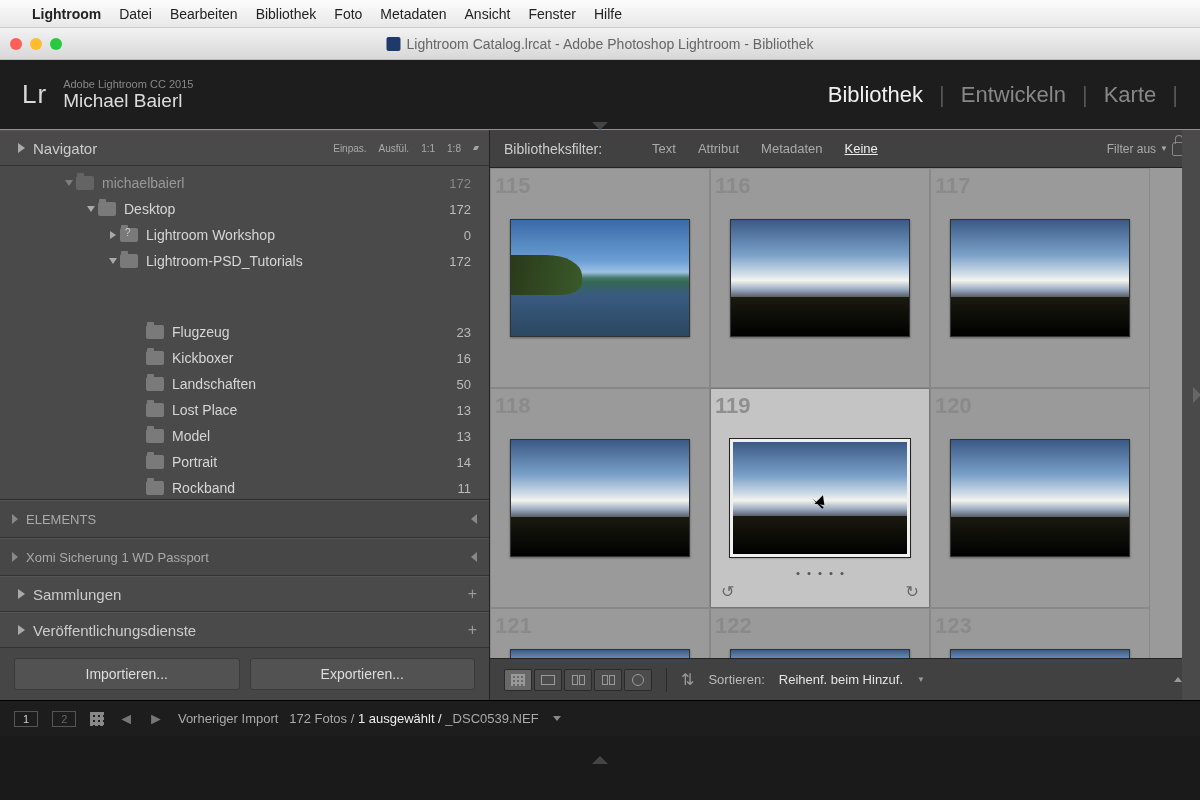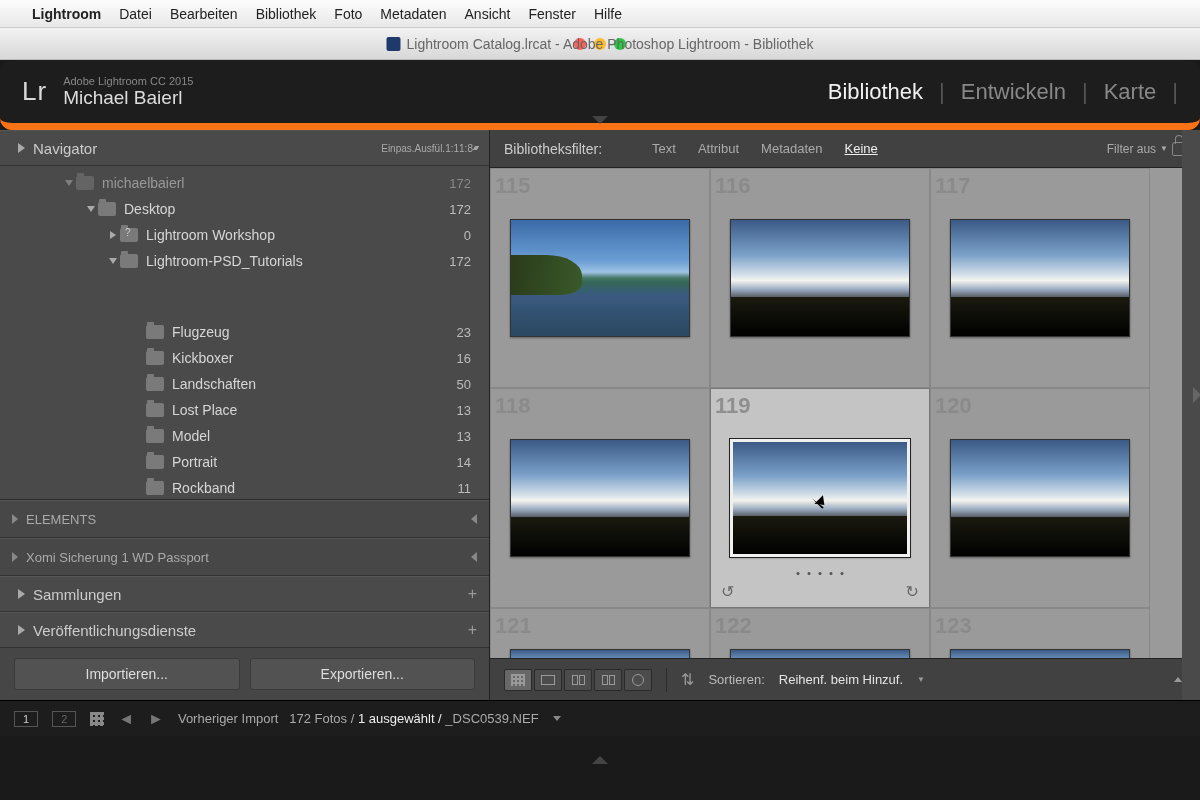--- a/index.html
+++ b/index.html
@@ -5,48 +5,48 @@
 * { box-sizing: border-box; margin: 0; padding: 0; font-family: "Helvetica Neue", Helvetica, Arial, sans-serif; }
 body { width: 1200px; height: 800px; overflow: hidden; background: #1a1a1a; color: #bbb; font-size: 13px; user-select: none; }
 
 
 .mac-menubar { height: 28px; background: linear-gradient(#fcfcfc,#e8e8e8); display: flex; align-items: center; padding: 0 14px; color: #222; font-size: 14px; gap: 18px; border-bottom: 1px solid #ccc; }
 .mac-menubar .apple { font-size: 16px; }
 .mac-menubar .app-name { font-weight: 700; }
 .mac-menubar span { cursor: default; }
 
 
-.title-bar { height: 32px; background: linear-gradient(#f2f2f2,#d8d8d8); display: flex; align-items: center; padding: 0 10px; color: #555; position: relative; border-bottom: 1px solid #bbb; justify-content: center; }
+.title-bar { height: 32px; background: linear-gradient(#f2f2f2,#d8d8d8); display: flex; align-items: center; padding: 0 10px; color: #555; position: relative; border-bottom: 1px solid #bbb; }
 .traffic { display: flex; gap: 8px; }
 .traffic div { width: 12px; height: 12px; border-radius: 50%; }
 .tl-red { background:#ff5f56; } .tl-yel{background:#ffbd2e;} .tl-grn{background:#27c93f;}
 .win-title { position:absolute; left:50%; transform:translateX(-50%); display:flex; align-items:center; gap:6px; font-size:14px; color:#666; }
 .win-icon { width:14px; height:14px; background:#1d3a6b; border-radius:2px; display:inline-block; }
 
 
-.lr-header { background:#1d1d1d; height:70px; display:flex; align-items:center; justify-content:space-between; padding: 0 22px; border-bottom:7px solid #f97316; position:relative;border-radius:12px; }
+.lr-header { background:#1d1d1d; height:70px; display:flex; align-items:center; justify-content:space-between; padding: 0 22px; border-bottom:1px solid #f97316; position:relative; }
 .identity { display:flex; align-items:center; gap:16px; }
 .lr-logo { font-size:26px; color:#d9d9d9; font-weight:300; letter-spacing:1px; font-family:"Adobe Clean",sans-serif; }
 .id-text .line1 { font-size:11px; color:#888; }
 .id-text .line2 { font-size:19px; color:#ddd; }
 .modules { display:flex; align-items:baseline; gap:0; font-size:22px; color:#888; }
 .modules .mod { padding:0 16px; cursor:pointer; }
 .modules .sep { color:#555; }
 .modules .active { color:#f0f0f0; }
 .collapse-nub { position:absolute; bottom:-1px; left:50%; transform:translateX(-50%); width:0; height:0; border-left:8px solid transparent; border-right:8px solid transparent; border-top:8px solid #444; }
 
 
 .main { display:flex; height: 570px; }
 
 
 .left-panel { width:490px; background:#4a4a4a; display:flex; flex-direction:column; border-right:1px solid #222; position:relative; }
 .panel-section-header { height:36px; display:flex; align-items:center; padding:0 12px 0 18px; color:#ccc; font-size:15px; border-top:1px solid #555; border-bottom:1px solid #333; cursor:pointer; justify-content:space-between; }
 .panel-section-header .tri { width:0;height:0;border-top:5px solid transparent;border-bottom:5px solid transparent;border-left:7px solid #aaa; margin-right:8px; }
 .panel-section-header .left { display:flex; align-items:center; }
-.nav-zoom-levels { display:flex; font-size:10px; color:#aaa; align-items:flex-start; }
+.nav-zoom-levels { display:flex; gap:12px; font-size:10px; color:#aaa; align-items:flex-start; }
 .plus-icon { font-size:16px; color:#999; }
 
 .folder-tree { flex:1; overflow:auto; background:#4a4a4a; padding:4px 0; border-bottom:1px solid #2b2b2b; }
 .tree-row { display:flex; align-items:center; height:26px; padding-right:18px; color:#d6d6d6; font-size:14px; cursor:pointer; }
 .tree-row .arrow { width:0;height:0;border-top:4px solid transparent;border-bottom:4px solid transparent;border-left:6px solid #aaa; margin-right:4px; }
 .tree-row .arrow.open { transform:rotate(90deg); }
 .tree-row .arrow.spacer { border:none; width:10px; }
 .tree-row .folder-ic { width:18px; height:14px; background:#7a7a7a; border-radius:2px; margin-right:8px; position:relative; }
 .tree-row .folder-ic::before{content:"";position:absolute;top:-3px;left:1px;width:7px;height:3px;background:#7a7a7a;border-radius:1px 1px 0 0;}
 .tree-row .folder-ic.q::after{content:"?";position:absolute;left:5px;top:-1px;font-size:10px;color:#ccc;}

